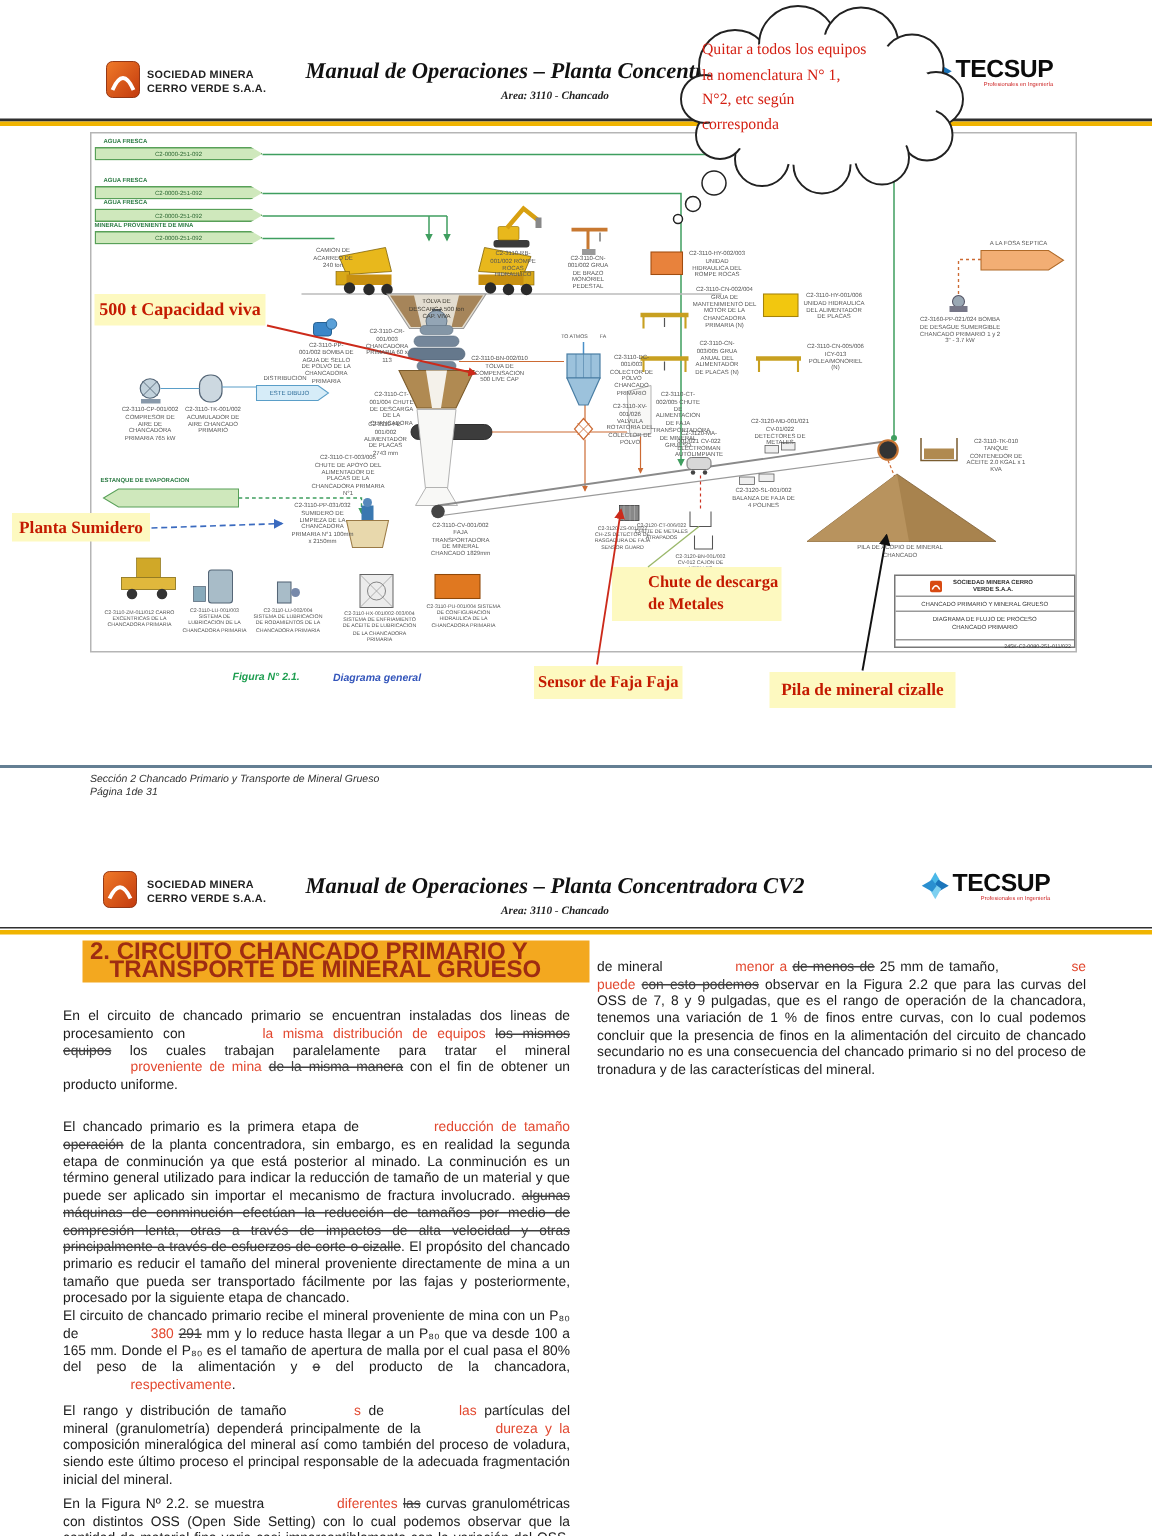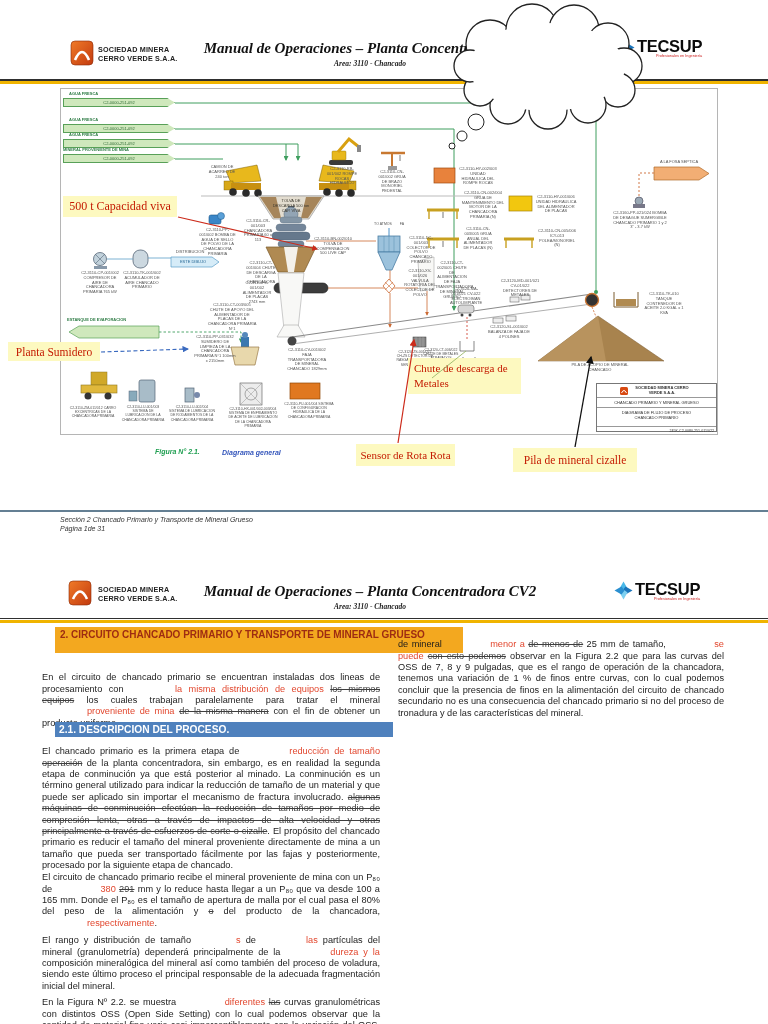--- a/index.html
+++ b/index.html
@@ -22,38 +22,38 @@
   .dl{position:absolute;font-size:4px;line-height:1.2;color:#555;text-align:center;z-index:2;}
   .dl-sm{font-size:3.5px;}
   .tl{text-align:left;}
   .gl{color:#2f7d46;font-weight:bold;}
   .stream{position:absolute;left:2px;width:112px;height:9px;background:#cfe8bc;border:1px solid #58a058;
           box-sizing:border-box;clip-path:polygon(0 0,93% 0,100% 50%,93% 100%,0 100%);
           font-size:4px;line-height:7px;text-align:center;color:#2f6a35;z-index:2;}
   .dist-txt{position:absolute;font-size:4px;line-height:10px;text-align:center;color:#2a6a96;z-index:2;}
   
   .ann{position:absolute;background:#fdf9c0;color:#c41a00;font-family:"Liberation Serif","DejaVu Serif",serif;
-       font-weight:normal;display:flex;align-items:center;z-index:4;}
+       font-weight:bold;display:flex;align-items:center;z-index:4;}
   .cloud-text{position:absolute;z-index:7;font-family:"Liberation Serif","DejaVu Serif",serif;
               font-size:10.5px;line-height:16.5px;color:#d41f12;}
   .caption{position:absolute;font-size:7px;font-weight:bold;font-style:italic;}
   
   #tblock{position:absolute;left:535px;top:294px;width:121px;height:49px;background:#fff;border:.8px solid #777;
           box-sizing:border-box;z-index:3;font-size:4px;color:#333;text-align:center;}
   #tblock .tb-row{border-top:.6px solid #999;}
   
   .footer-line{position:absolute;font-size:7px;font-style:italic;color:#333;}
   
   .body-p{position:absolute;left:42px;width:338px;font-size:9.2px;line-height:11.4px;text-align:justify;color:#1c1c1c;}
   .rcol{left:398px;width:326px;}
   .sg-r{color:#e2472e;margin-left:45px;}
   .sg-s{color:#3f3f3f;text-decoration:line-through;}
-  #h-section{position:absolute;left:55px;top:627px;width:408px;box-sizing:border-box;background:#f3a81f;
-             color:#9e2c12;font-weight:bold;font-size:10px;line-height:11.8px;
-             padding:2px 4px 12px 18px;text-indent:-13px;}
+  #h-section{position:absolute;left:55px;top:627px;width:338px;box-sizing:border-box;background:#f3a81f;
+             color:#9e2c12;font-weight:bold;font-size:16px;line-height:11.8px;
+             padding:2px 4px 2px 18px;text-indent:-13px;}
   #h-sub{position:absolute;left:55px;top:722px;width:338px;box-sizing:border-box;background:#4f81bd;color:#fff;
          font-weight:bold;font-size:10.2px;line-height:13px;padding:1px 4px;}
   svg{display:block;}
 </style>
 </head>
 <body>
 
 <div id="canvas">
 
   <svg class="abs" style="left:70px;top:40px;z-index:1" width="24" height="27">
@@ -358,22 +358,22 @@
       <div class="tb-row" style="height:16px;padding-top:2px">
         <div>DIAGRAMA DE FLUJO DE PROCESO</div>
         <div>CHANCADO PRIMARIO</div>
       </div>
       <div class="tb-row" style="height:8px;line-height:8px;text-align:right;padding-right:2px;font-size:3.6px">245K-C2-0080-251-011/022</div>
     </div>
   </div>
 
   <div class="ann" style="left:63px;top:196px;width:114px;height:21px;font-size:12px;justify-content:center">500 t  Capacidad viva</div>
   <div class="ann" style="left:8px;top:342px;width:92px;height:19px;font-size:11.5px;justify-content:center">Planta Sumidero</div>
-  <div class="ann" style="left:408px;top:358px;width:113px;height:36px;font-size:11px;line-height:15px;padding-left:6px;box-sizing:border-box">Chute de descarga de Metales</div>
-  <div class="ann" style="left:356px;top:444px;width:99px;height:22px;font-size:11px;justify-content:center">Sensor de Rota Rota</div>
+  <div class="ann" style="left:408px;top:378px;width:113px;height:36px;font-size:11px;line-height:15px;padding-left:24px;box-sizing:border-box">Chute de descarga de Metales</div>
+  <div class="ann" style="left:356px;top:444px;width:99px;height:22px;font-size:11px;justify-content:center">Sensor de Faja Faja</div>
   <div class="ann" style="left:513px;top:448px;width:124px;height:24px;font-size:11.5px;justify-content:center">Pila de mineral cizalle</div>
 
   <svg class="abs" style="left:0;top:0;z-index:5;pointer-events:none" width="768" height="520">
     <defs>
       <marker id="m-r2" markerWidth="6" markerHeight="6" refX="5" refY="3" orient="auto">
           <path d="M0,0 L6,3 0,6Z" fill="#cc2a1a"></path>
         </marker>
       <marker id="m-b2" markerWidth="6" markerHeight="6" refX="5" refY="3" orient="auto">
           <path d="M0,0 L6,3 0,6Z" fill="#3a6abf"></path>
         </marker>
@@ -401,20 +401,26 @@
       <circle cx="40" cy="88" r="16"></circle>
         <circle cx="30" cy="64" r="16"></circle>
     </g>
     <ellipse cx="107" cy="65" rx="78" ry="44" fill="#fff"></ellipse>
     <g fill="#fff" stroke="#222" stroke-width="1">
       <circle cx="36" cy="120" r="8"></circle>
         <circle cx="22" cy="134" r="5"></circle>
         <circle cx="12" cy="144" r="3"></circle>
     </g>
   </svg>
+  <div class="cloud-text" style="left:468px;top:26px;width:156px">
+    <div>Quitar a todos los equipos</div>
+    <div>la nomenclatura N° 1,</div>
+    <div>N°2,  etc según</div>
+    <div>corresponda</div>
+  </div>
 
   <div class="caption" style="left:155px;top:448px;color:#1e9e50">Figura N° 2.1.</div>
   <div class="caption" style="left:222px;top:449px;color:#3355bb">Diagrama general</div>
 
   <div class="abs" style="left:0;top:510px;width:768px;height:2px;background:#647f93"></div>
   <div class="footer-line" style="left:60px;top:516px">Sección 2 Chancado Primario y Transporte de Mineral Grueso</div>
   <div class="footer-line" style="left:60px;top:525px">Página 1de 31</div>
 
   <svg class="abs" style="left:68px;top:580px" width="24" height="27">
     <rect x="1" y="1" width="22" height="24" rx="4" fill="url(#lg1)" stroke="#8a2a08" stroke-width=".6"></rect>
@@ -438,20 +444,19 @@
     <div>
       <div class="tecsup-name">TECSUP</div>
       <div class="tecsup-tag">Profesionales en Ingeniería</div>
     </div>
   </div>
   <div class="rule-dark" style="top:618px;height:1px"></div>
   <div class="rule-gold" style="top:620px"></div>
 
   <div id="h-section">2.  CIRCUITO CHANCADO PRIMARIO Y TRANSPORTE DE MINERAL GRUESO</div>
   <p class="body-p" style="top:663px"><span>En el circuito de chancado primario se encuentran instaladas dos lineas de procesamiento con </span><span class="sg-r">la misma distribución de equipos </span><span class="sg-s">los mismos equipos</span><span> los cuales trabajan paralelamente para tratar el mineral </span><span class="sg-r">proveniente de mina </span><span class="sg-s">de la misma manera</span><span> con el fin de obtener un producto uniforme.</span></p>
-  <div id="h-sub">2.1. DESCRIPCION DEL PROCESO.</div>
   <p class="body-p" style="top:737px"><span>El chancado primario es la primera etapa de </span><span class="sg-r">reducción de tamaño </span><span class="sg-s">operación</span><span> de la planta concentradora, sin embargo, es en realidad la segunda etapa de conminución ya que está posterior al minado. La conminución es un término general utilizado para indicar la reducción de tamaño de un material y que puede ser aplicado sin importar el mecanismo de fractura involucrado. </span><span class="sg-s">algunas máquinas de conminución efectúan la reducción de tamaños por medio de compresión lenta, otras a través de impactos de alta velocidad y otras principalmente a través de esfuerzos de corte o cizalle</span><span>. El propósito del chancado primario es reducir el tamaño del mineral proveniente directamente de mina a un tamaño que pueda ser transportado fácilmente por las fajas y posteriormente, procesado por la siguiente etapa de chancado.</span></p>
   <p class="body-p" style="top:863px"><span>El circuito de chancado primario recibe el mineral proveniente de mina con un P₈₀ de </span><span class="sg-r">380 </span><span class="sg-s">291</span><span> mm y lo reduce hasta llegar a un P₈₀ que va desde 100 a 165 mm.  Donde el P₈₀ es el tamaño de apertura de malla por el cual pasa el 80% del peso de la alimentación y </span><span class="sg-s">o</span><span> del producto de la chancadora, </span><span class="sg-r">respectivamente</span><span>.</span></p>
   <p class="body-p" style="top:926px"><span>El rango y distribución de tamaño</span><span class="sg-r">s</span><span> de </span><span class="sg-r">las</span><span> partículas del mineral (granulometría) dependerá principalmente de la </span><span class="sg-r">dureza y la</span><span> composición mineralógica del mineral así como también del proceso de voladura, siendo este último proceso el principal responsable de la adecuada fragmentación inicial del mineral.</span></p>
   <p class="body-p" style="top:988px"><span>En la Figura Nº 2.2. se muestra </span><span class="sg-r">diferentes </span><span class="sg-s">las</span><span> curvas granulométricas con distintos OSS (Open Side Setting) con lo cual podemos observar que la cantidad de material fino varia casi imperceptiblemente  con la variación del OSS, de lo cual se considera el material fino como las partículas</span></p>
   <p class="body-p rcol" style="top:630px"><span>de mineral </span><span class="sg-r">menor a </span><span class="sg-s">de menos de</span><span> 25 mm de tamaño, </span><span class="sg-r">se puede </span><span class="sg-s">con esto podemos</span><span> observar en la Figura 2.2 que para las curvas del OSS de 7, 8 y 9 pulgadas, que es el rango de operación de la chancadora, tenemos una variación de 1 %  de finos entre curvas, con lo cual podemos concluir que la presencia de finos en la alimentación del circuito de chancado secundario no es una consecuencia del chancado primario si no del proceso de tronadura y de las características del mineral.</span></p>
 
 </div>
 
 </body></html>

